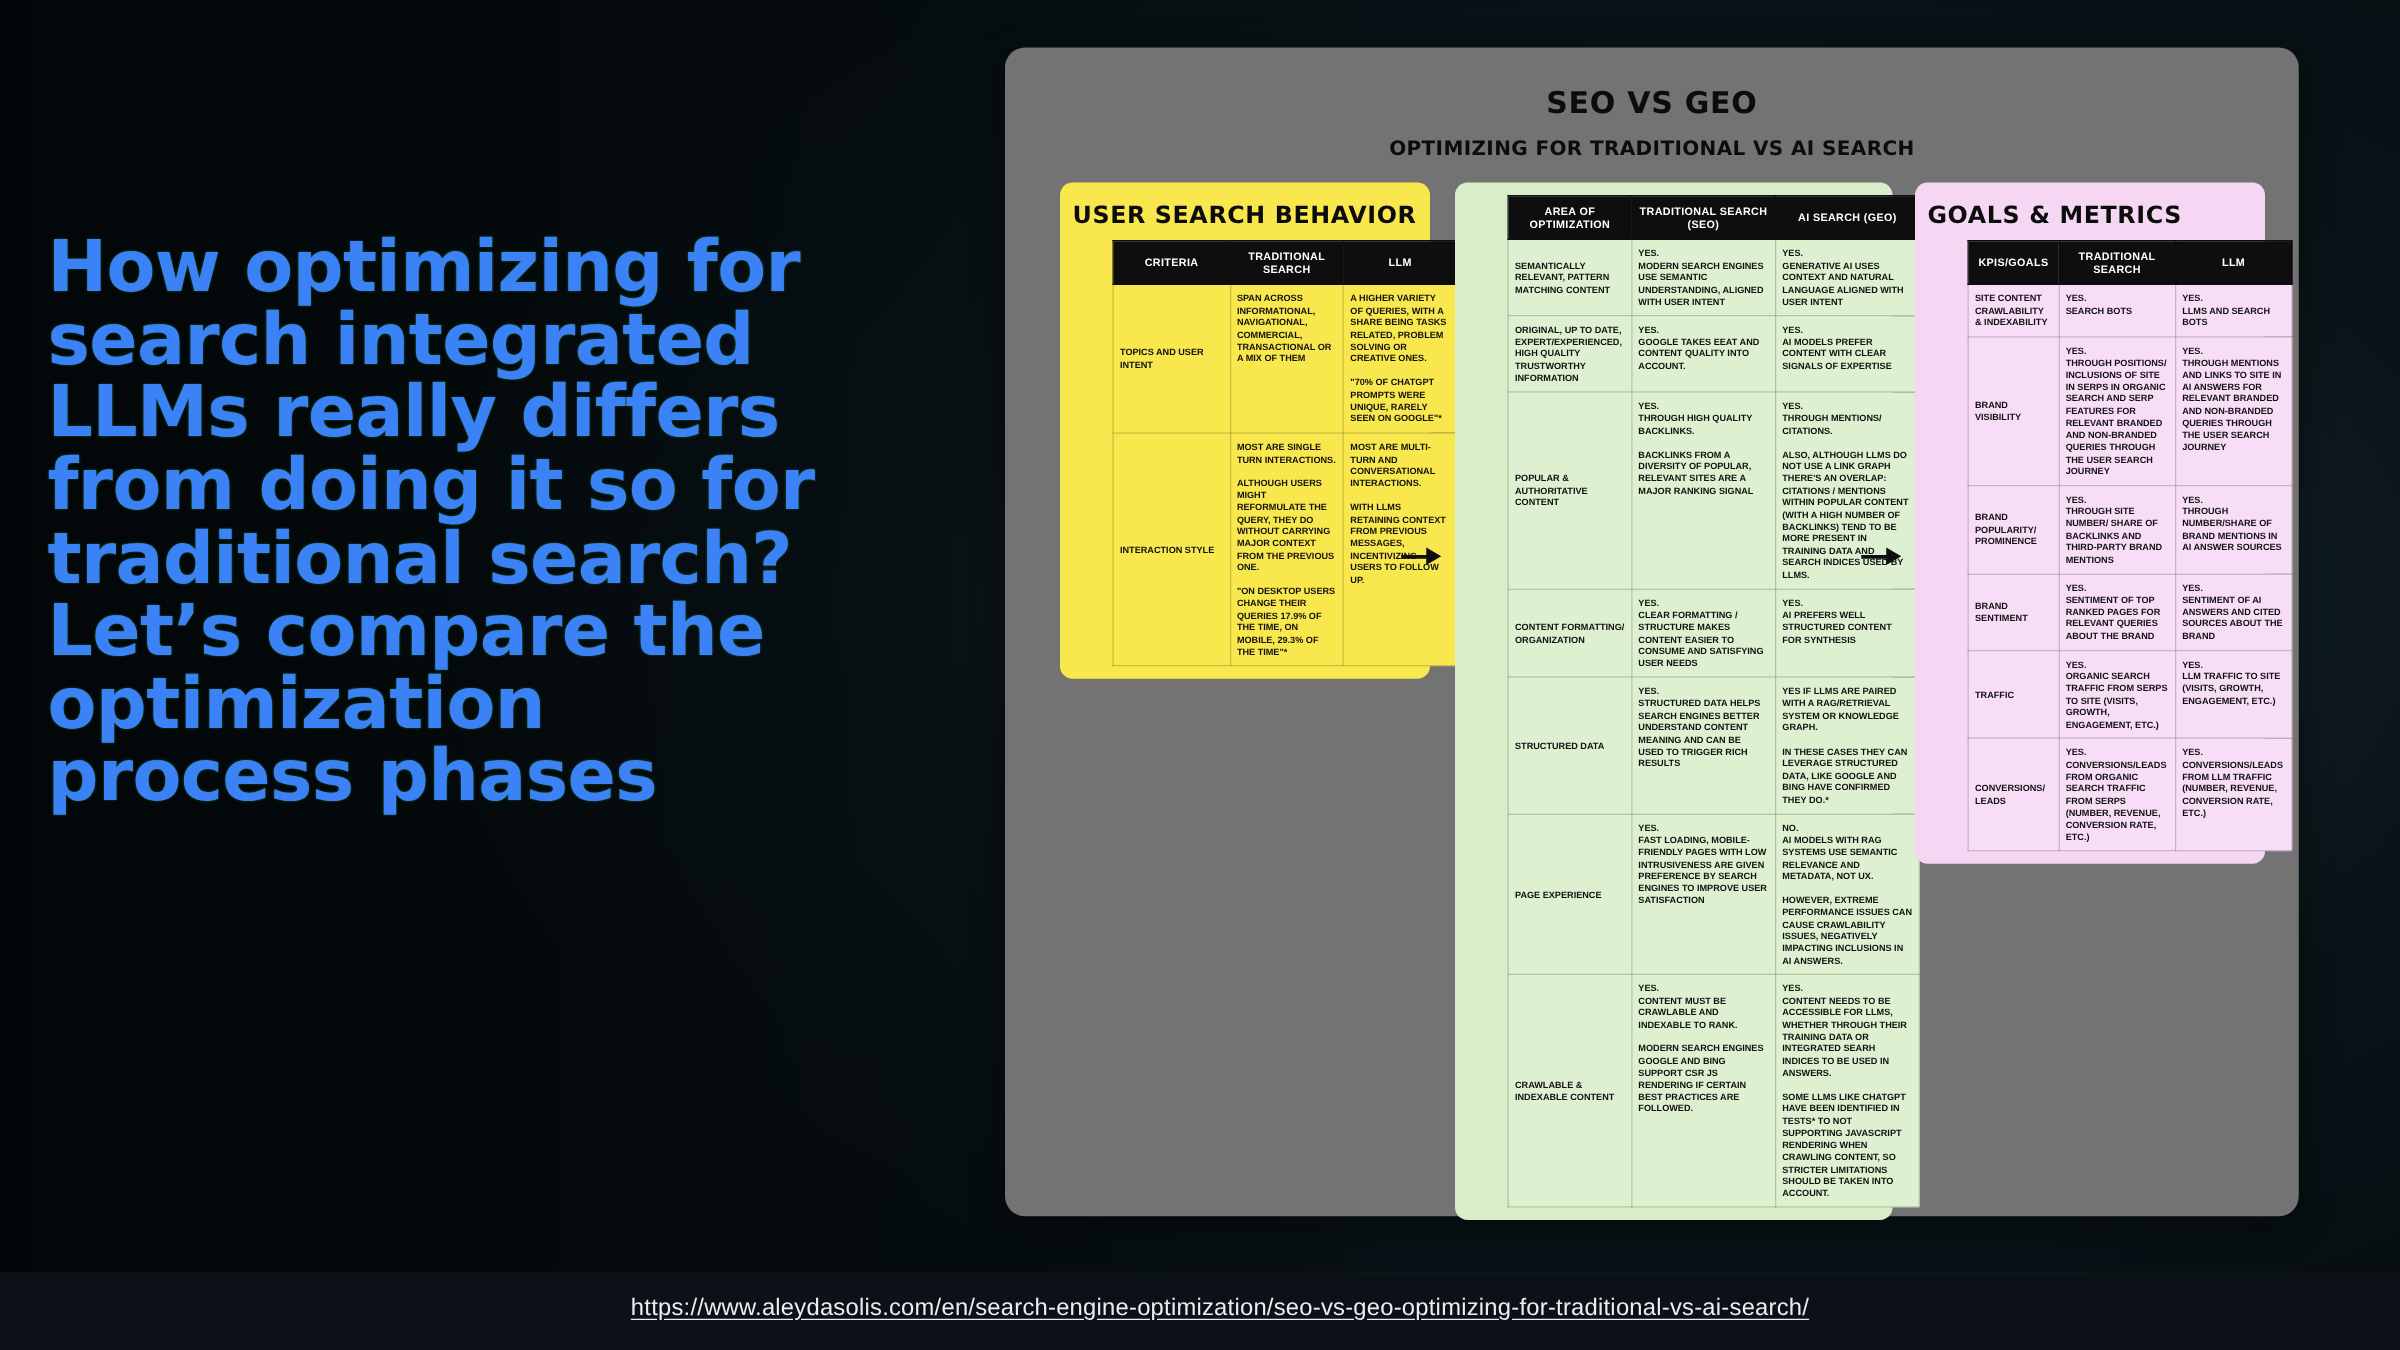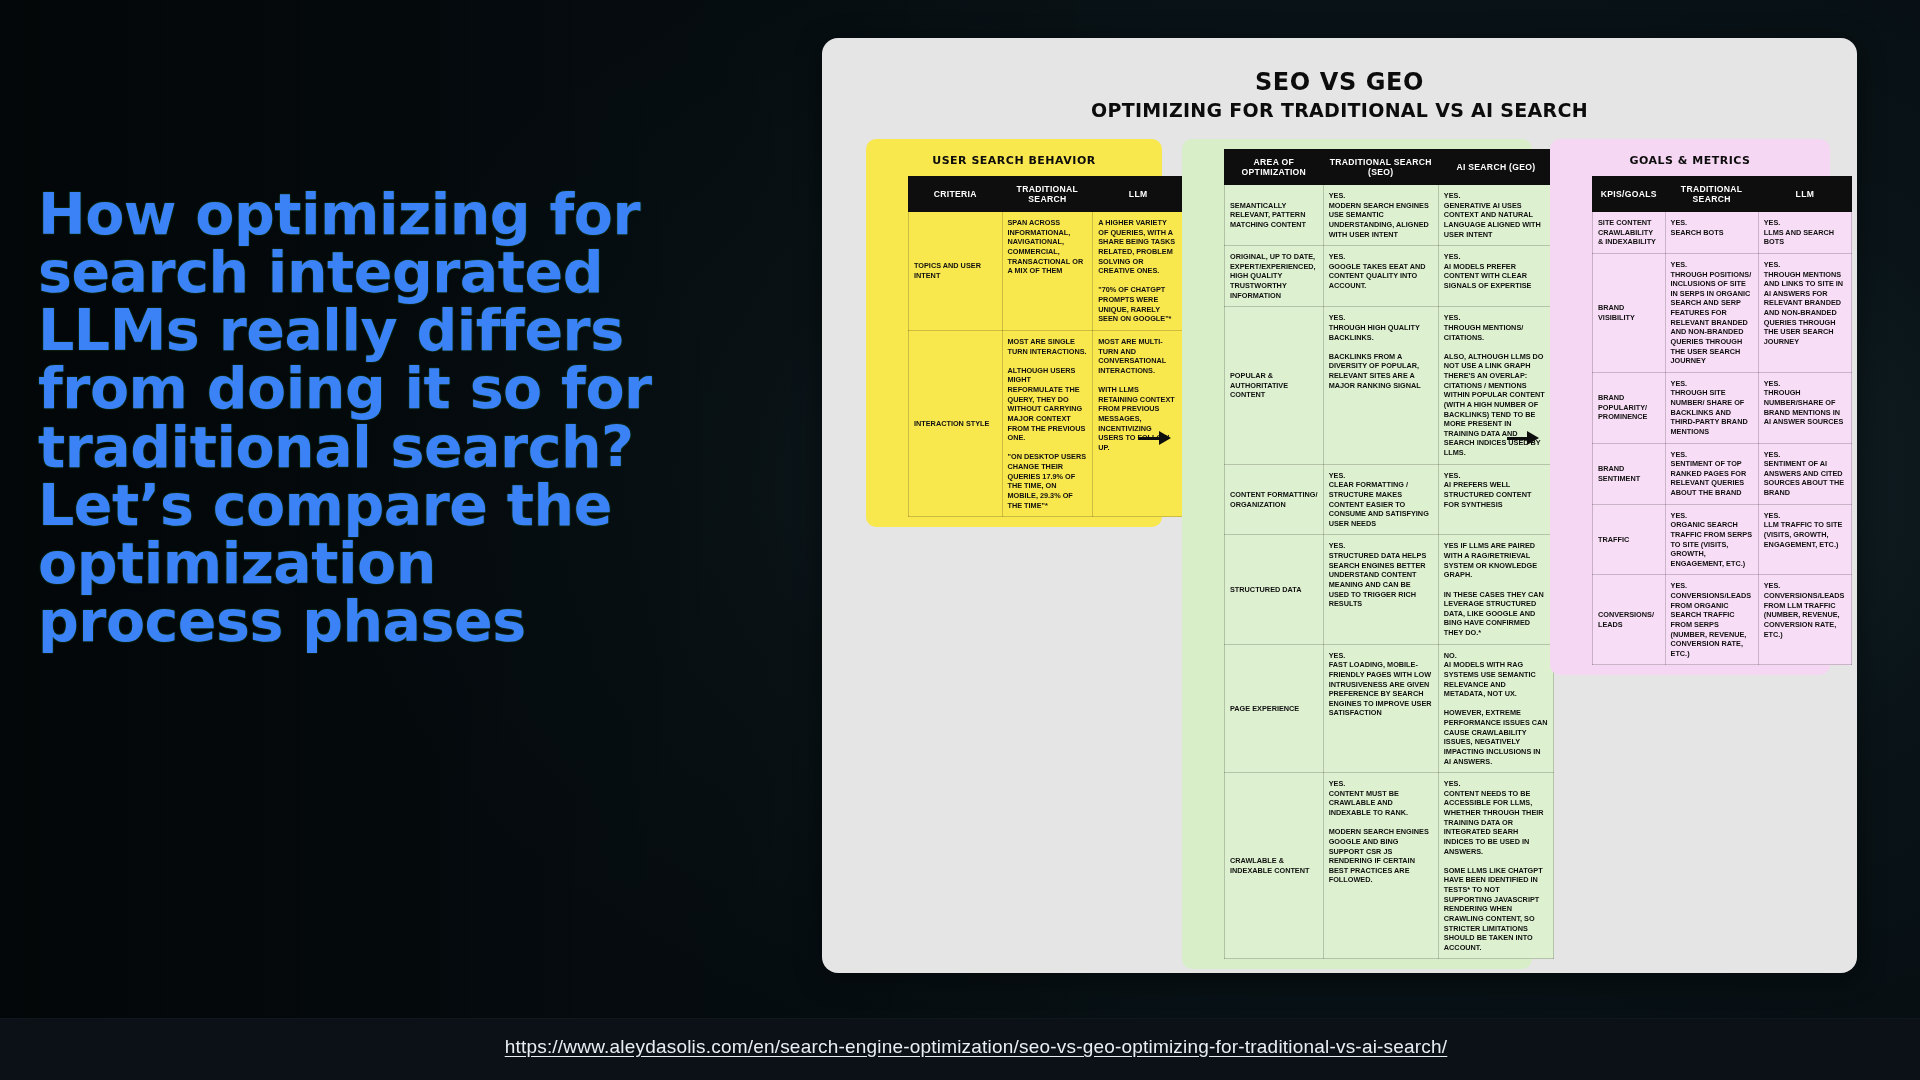--- a/index.html
+++ b/index.html
@@ -51,65 +51,65 @@
     font-size:57px;
     line-height:1.02;
     letter-spacing:-0.5px;
     font-family:"DejaVu Sans", sans-serif;
     text-shadow: 0 0 2px rgba(62,240,62,0.35);
   }
 
   
   .card{
     position:absolute;
-    left:822px; top:38px;
+    left:804px; top:38px;
     width:1035px; height:935px;
-    background:#e5e5e5;
+    background:#737373;
     border-radius:16px;
     box-shadow: 0 6px 28px rgba(0,0,0,0.45);
     padding: 18px 20px 20px 20px;
   }
   .card-title{
     text-align:center;
     font-weight:bold;
     font-size:24px;
     letter-spacing:0.6px;
     color:#0c0c0c;
     margin-top:12px;
     font-family:"DejaVu Sans", sans-serif;
   }
   .card-sub{
     text-align:center;
     font-weight:bold;
-    font-size:19px;
+    font-size:16px;
     letter-spacing:0.3px;
     color:#0c0c0c;
-    margin-top:3px;
+    margin-top:13px;
     font-family:"DejaVu Sans", sans-serif;
   }
 
   .panels{
     position:relative;
     margin-top:18px;
     height: 845px;
   }
 
   .panel{
     position:absolute;
     border-radius:10px;
     padding:10px;
   }
   .panel-yellow{ left:24px;  top:0;  width:296px; background:#f9e74e; }
   .panel-green { left:340px; top:0;  width:350px; background:#d8eec8; }
   .panel-pink  { left:708px; top:0;  width:280px; background:#f6d7f3; }
 
   .panel-head{
-    text-align:center;
-    font-weight:bold;
-    font-size:11px;
+    text-align:left;
+    font-weight:bold;
+    font-size:19px;
     letter-spacing:0.5px;
     color:#0c0c0c;
     padding:5px 0 9px 0;
     font-family:"DejaVu Sans", sans-serif;
   }
 
   table.grid{
     width:100%;
     border-collapse:collapse;
     table-layout:fixed;

